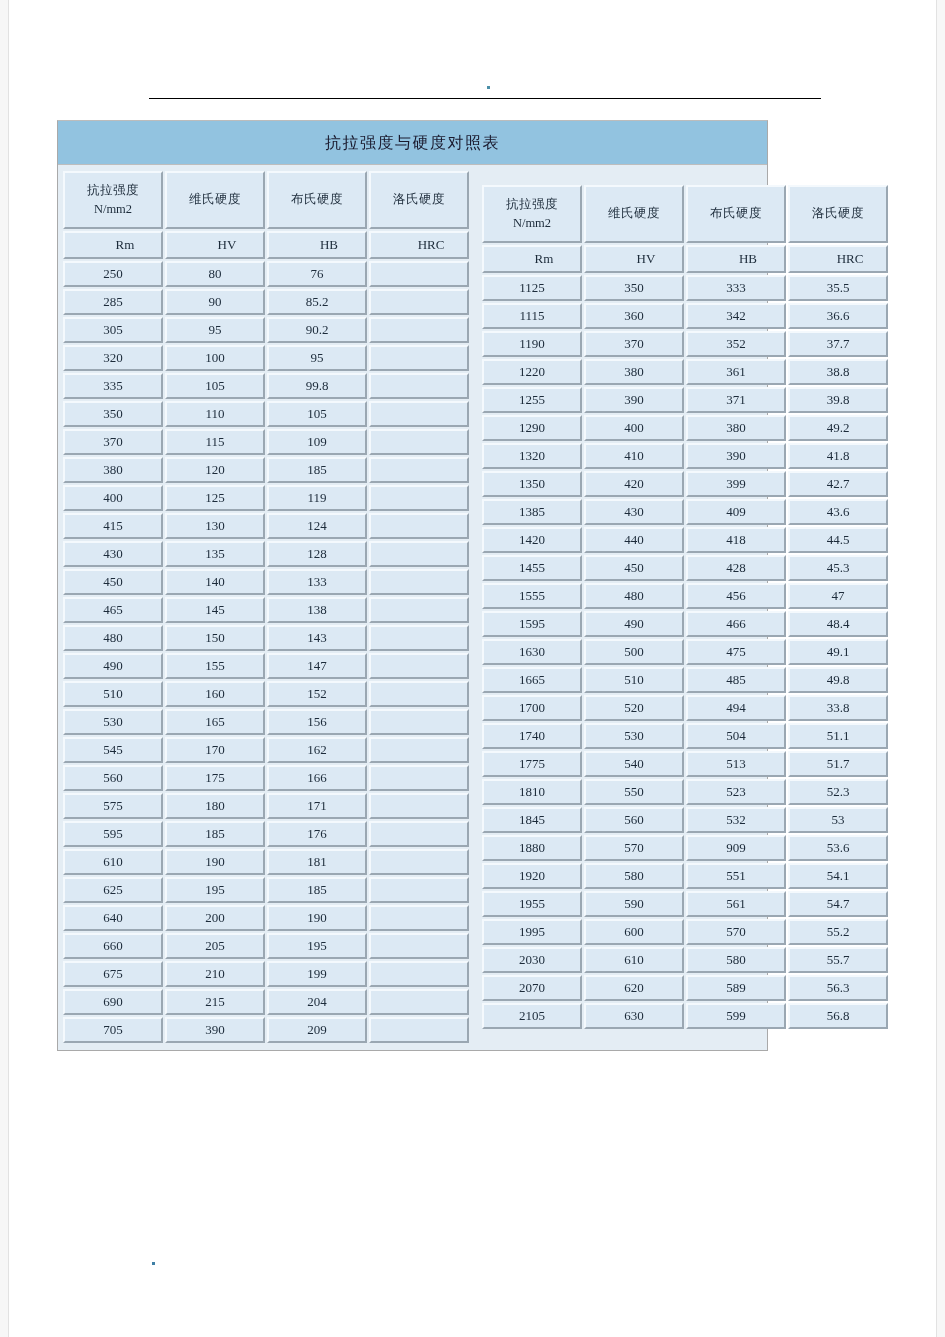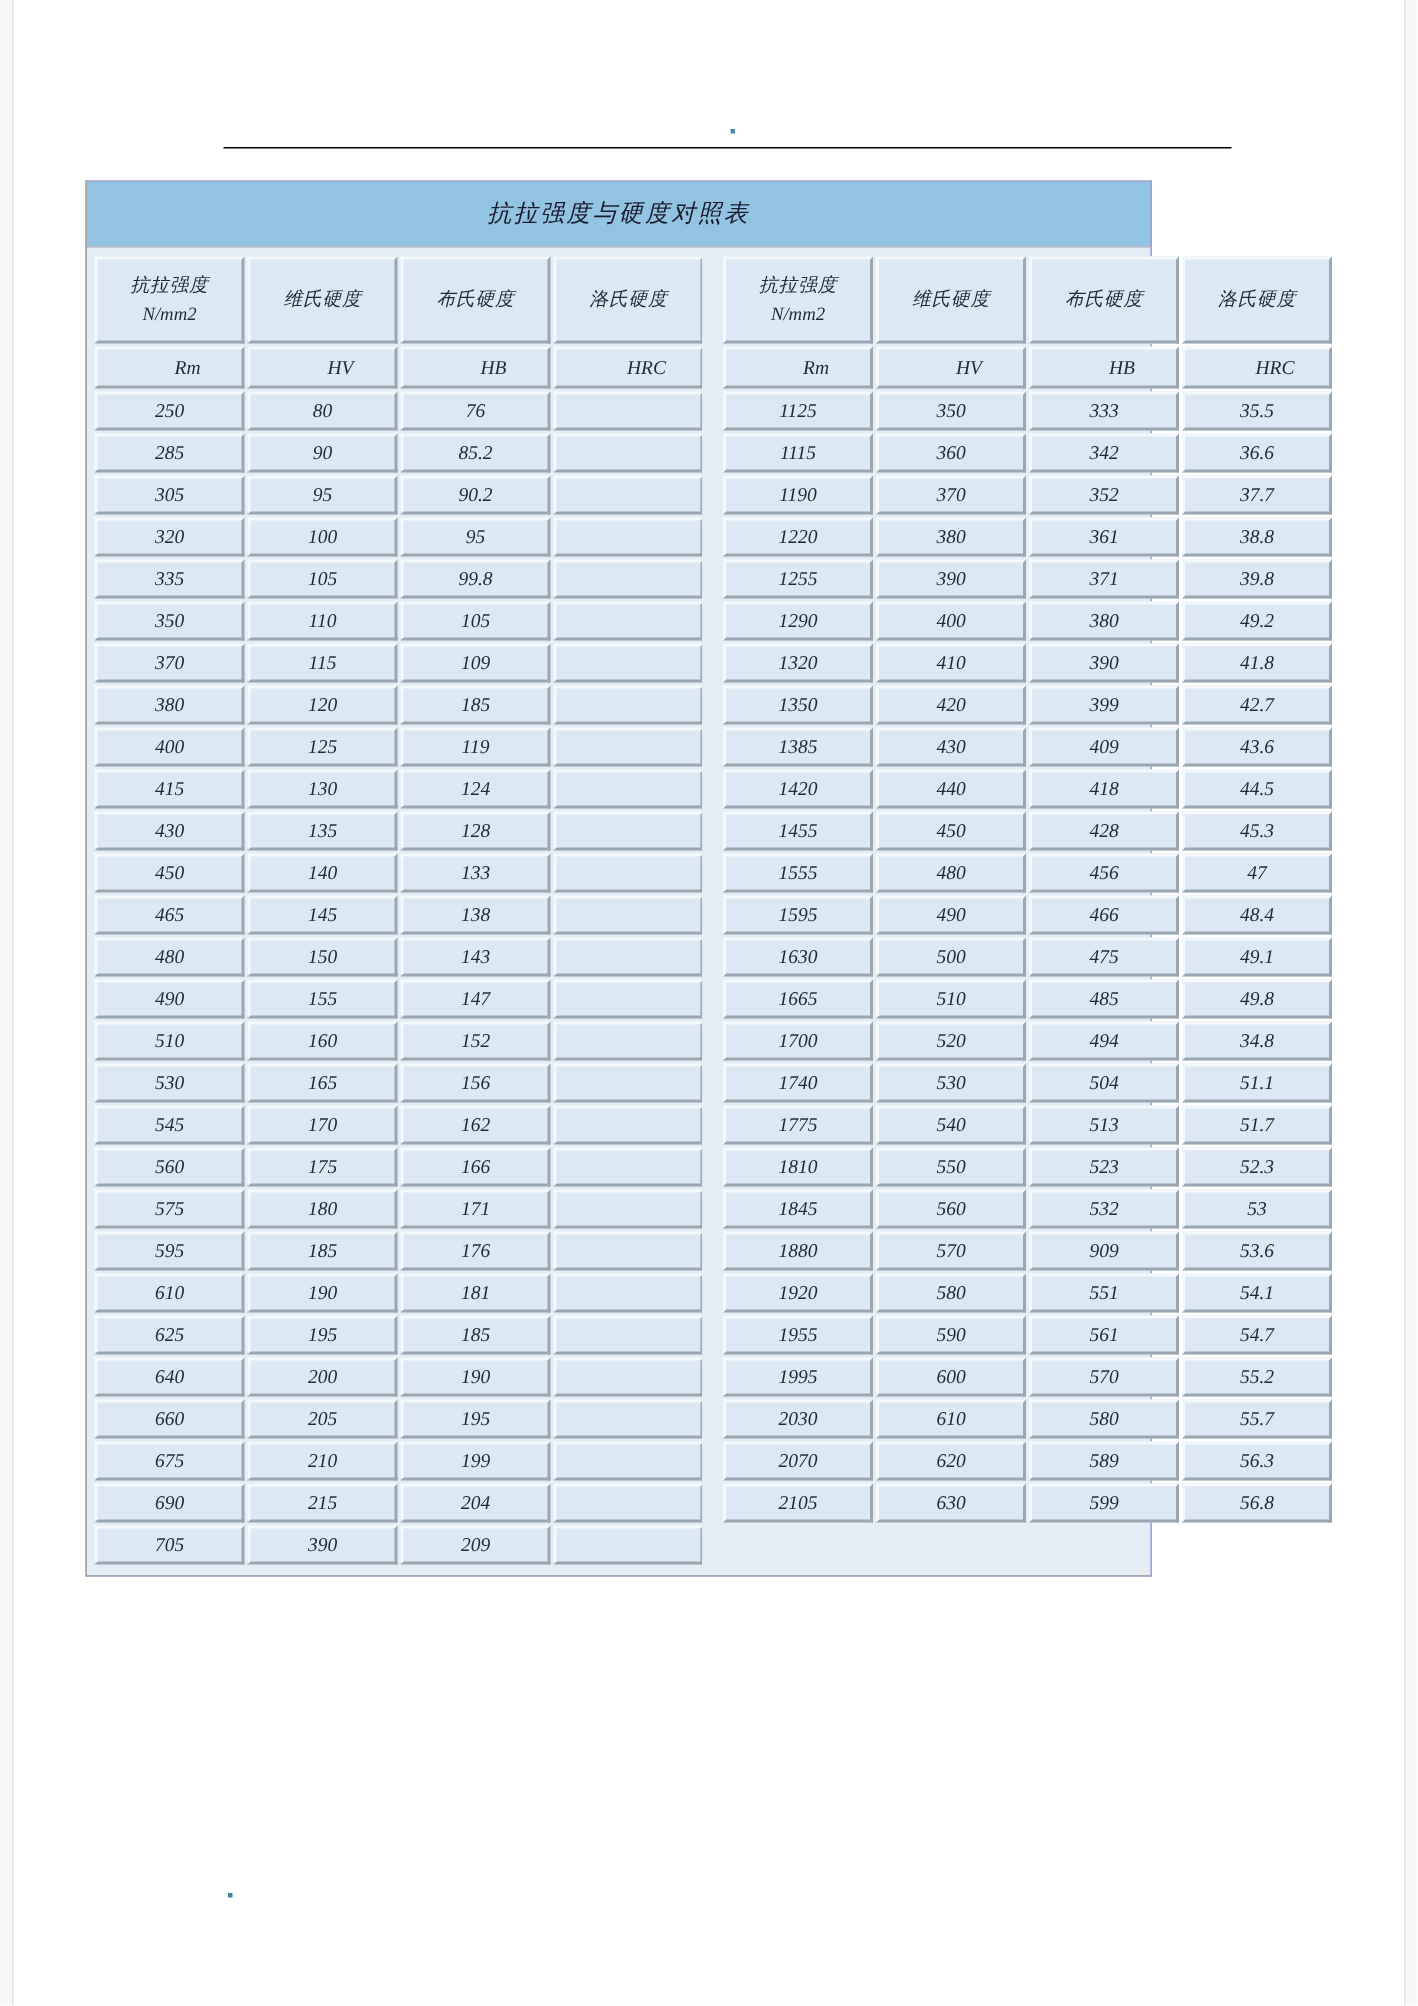--- a/index.html
+++ b/index.html
@@ -54,45 +54,45 @@
     height: 0;
     border-top: 1.6px solid #000000;
   }
 
   
   .table-frame {
     position: absolute;
     left: 48px;
     top: 120px;
     width: 711px;
-    background: #8b5cf6;
+    background: #fca5a5;
     border: 1px solid #a9a9a9;
     border-top-color: #bcbcbc;
     box-sizing: border-box;
     padding: 0;
-    font-style: italic;
   }
 
   .table-title {
     height: 44px;
     line-height: 44px;
     text-align: center;
     background: #92c3e0;
     color: #1a1a2e;
     font-size: 16px;
     letter-spacing: 1.5px;
     border-bottom: 1px solid #bdbdbd;
     box-sizing: border-box;
   }
 
   .halves {
     display: flex;
     padding: 4px 3px 5px 3px;
     box-sizing: border-box;
     background: #e4edf4;
+    align-items: center;
   }
   .half {
     flex: 0 0 407px;
     width: 407px;
   }
   .spacer-col {
     flex: 0 0 12px;
     width: 12px;
     background: #e4edf4;
   }
@@ -488,21 +488,21 @@
               <tr>
                 <td>1665</td>
                 <td>510</td>
                 <td>485</td>
                 <td>49.8</td>
               </tr>
               <tr>
                 <td>1700</td>
                 <td>520</td>
                 <td>494</td>
-                <td>34.8</td>
+                <td>33.8</td>
               </tr>
               <tr>
                 <td>1740</td>
                 <td>530</td>
                 <td>504</td>
                 <td>51.1</td>
               </tr>
               <tr>
                 <td>1775</td>
                 <td>540</td>

